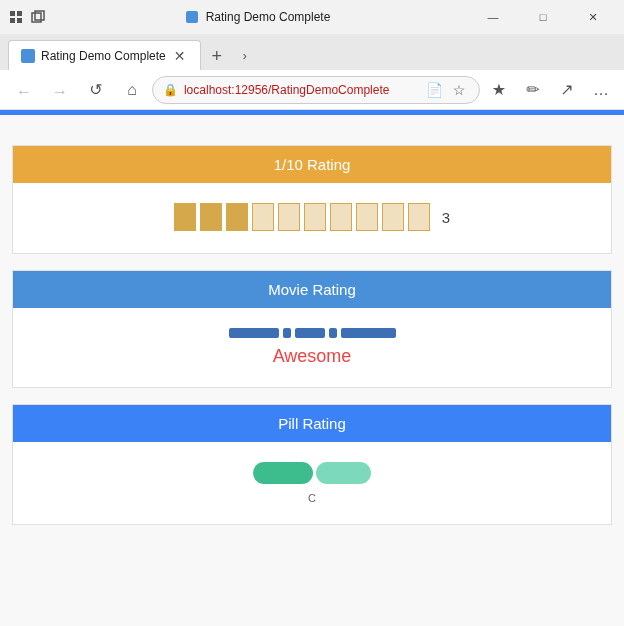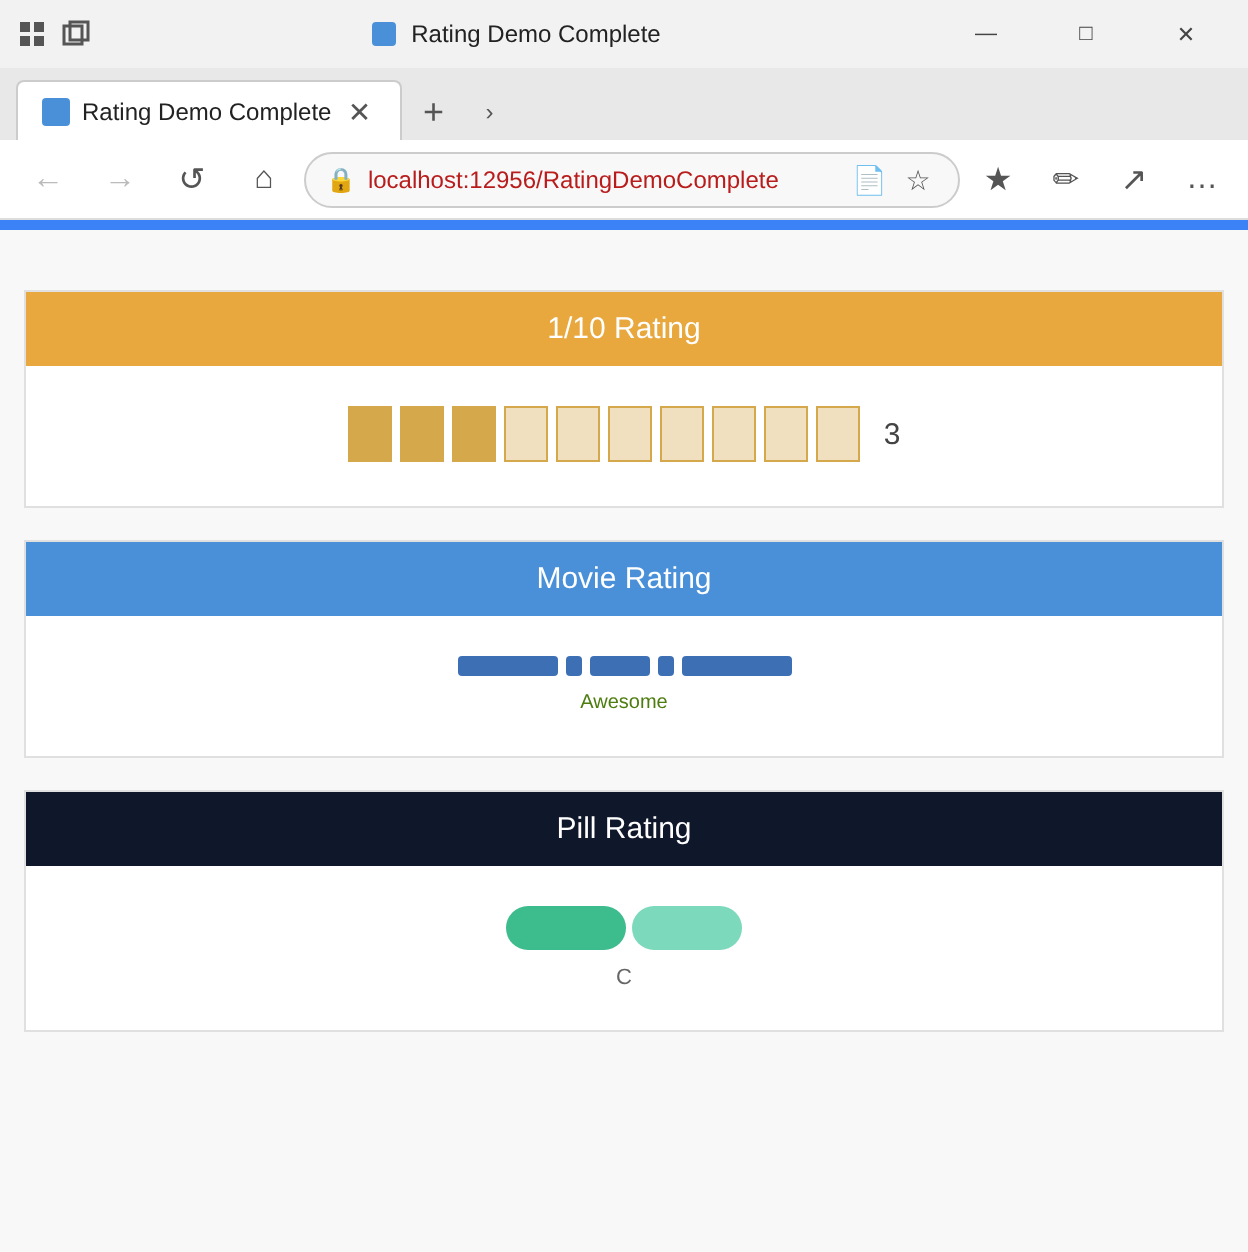--- a/index.html
+++ b/index.html
@@ -228,21 +228,21 @@
     .section-header {
       padding: 10px 16px;
       text-align: center;
       font-size: 15px;
       font-weight: 500;
       color: #fff;
     }
 
     .section-header.golden { background: #e8a83e; }
     .section-header.blue { background: #4a90d9; }
-    .section-header.teal { background: #0f172a; }
+    .section-header.teal { background: #3b82f6; }
 
     .section-body {
       padding: 20px 16px;
       display: flex;
       flex-direction: column;
       align-items: center;
       gap: 8px;
       min-height: 70px;
     }
 
@@ -276,22 +276,22 @@
     }
 
     .movie-bar {
       height: 10px;
       border-radius: 2px;
     }
 
     .movie-bar.filled { background: #3d6fb5; }
 
     .movie-label {
-      font-size: 10px;
-      color: #4d7c0f;
+      font-size: 18px;
+      color: #ef4444;
       text-align: center;
     }
 
     
     .pill-rating {
       display: flex;
       align-items: center;
       gap: 3px;
     }
 

